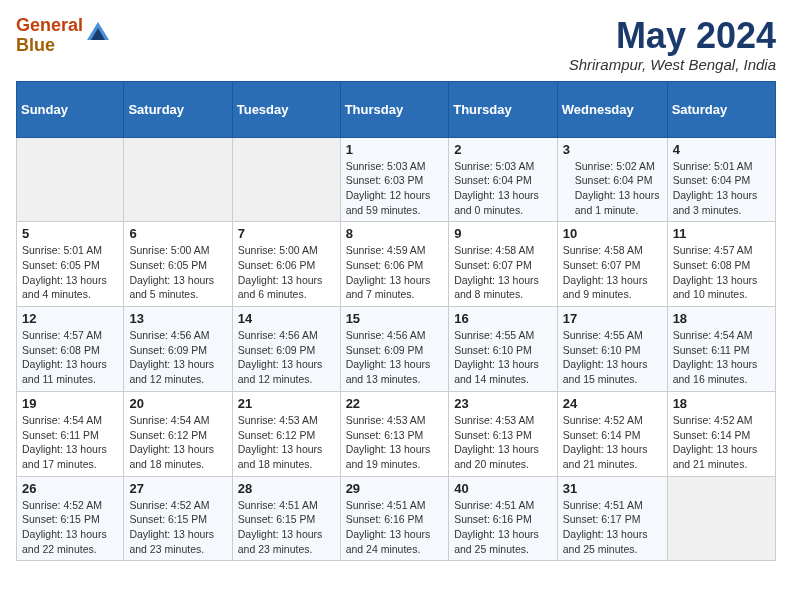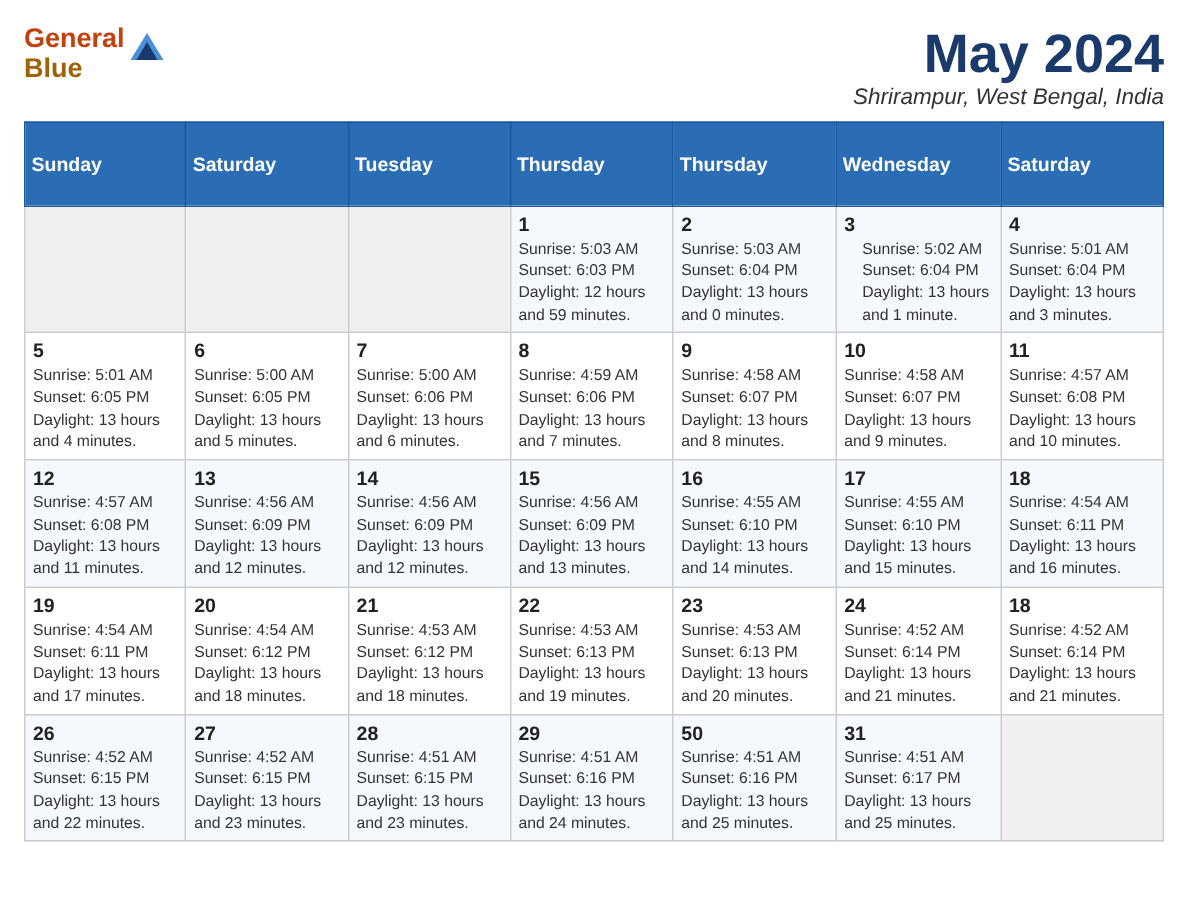--- a/index.html
+++ b/index.html
@@ -330,21 +330,21 @@
 and 23 minutes.</div>
         </td>
         <td>
           <span class="day-number">29</span>
           <div class="day-info" style="white-space: pre-line;">Sunrise: 4:51 AM
 Sunset: 6:16 PM
 Daylight: 13 hours
 and 24 minutes.</div>
         </td>
         <td>
-          <span class="day-number">50</span>
+          <span class="day-number">40</span>
           <div class="day-info" style="white-space: pre-line;">Sunrise: 4:51 AM
 Sunset: 6:16 PM
 Daylight: 13 hours
 and 25 minutes.</div>
         </td>
         <td>
           <span class="day-number">31</span>
           <div class="day-info" style="white-space: pre-line;">Sunrise: 4:51 AM
 Sunset: 6:17 PM
 Daylight: 13 hours

